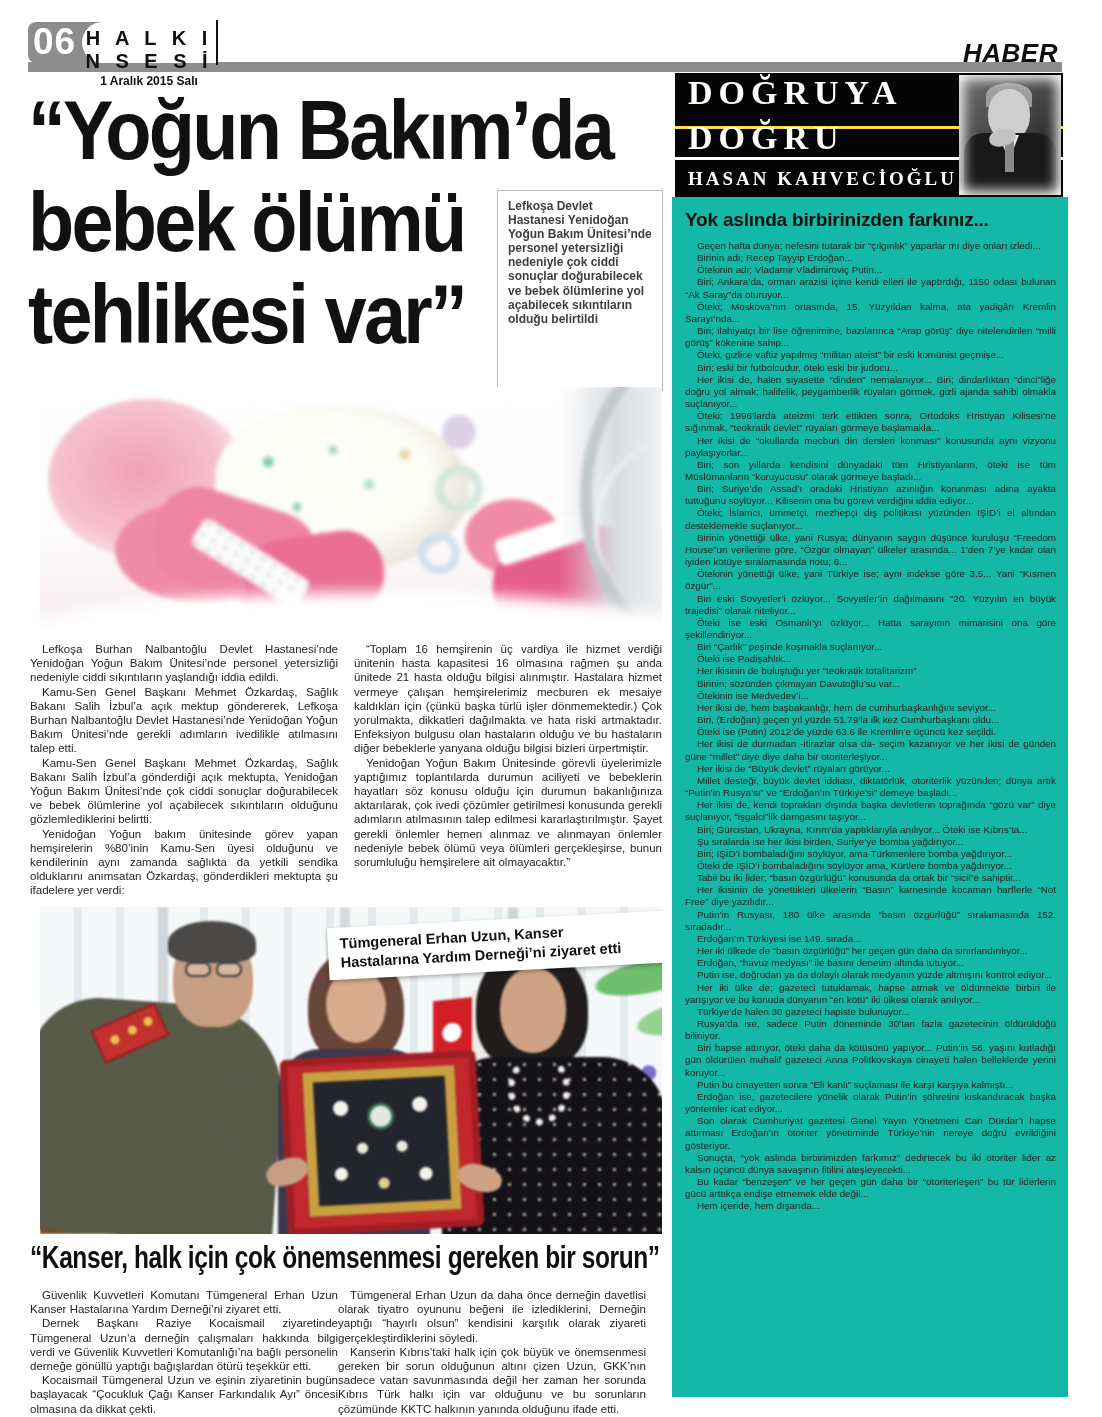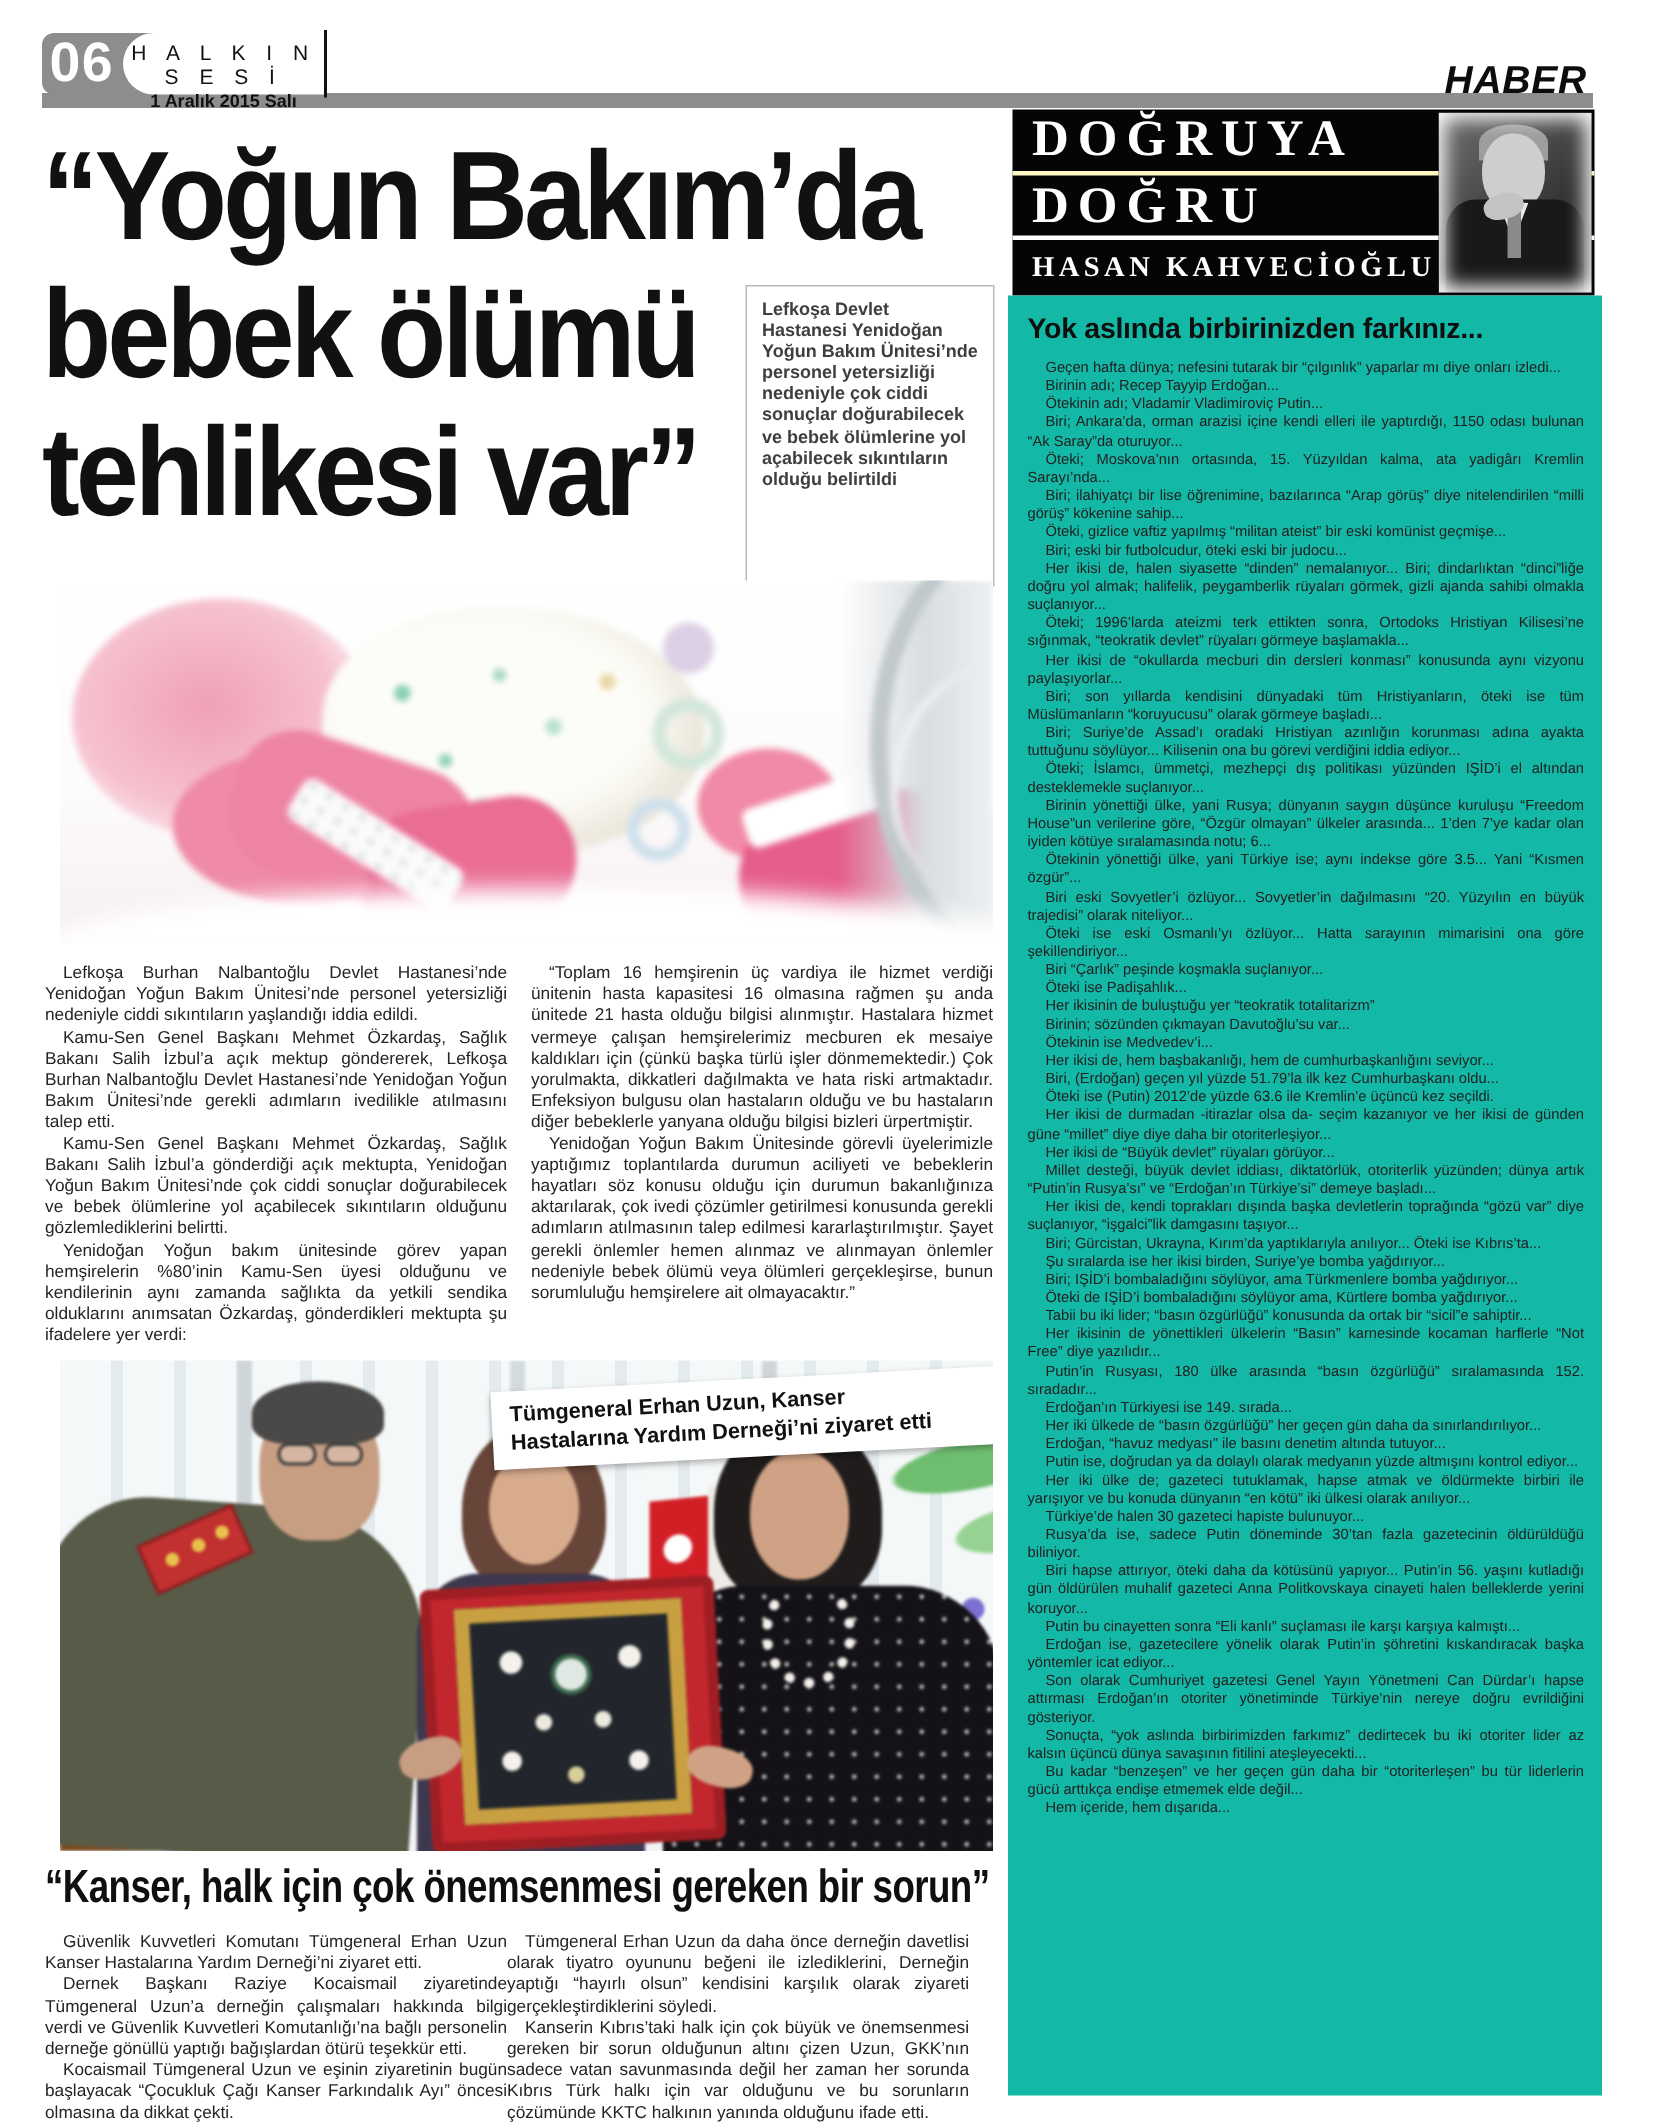--- a/index.html
+++ b/index.html
@@ -7,21 +7,21 @@
   #page {
     position:relative; width:1102px; height:1417px; background:#fff;
     font-family:"Liberation Sans", sans-serif; color:#1a1a1a; overflow:hidden;
     margin:0 auto;
   }
   
   .graybar { position:absolute; left:28px; top:62px; width:1034px; height:10px; background:#8d8d8d; }
   .pg-badge { position:absolute; left:28px; top:22px; width:190px; height:41px; background:#8d8d8d; border-radius:8px 4px 4px 8px; }
   .pg-num { position:absolute; left:33px; top:21px; font-size:37px; font-weight:bold; color:#fff; letter-spacing:1px; z-index:3; }
   .masthead { position:absolute; left:82px; top:22px; width:134px; height:41px; background:#fff; border-radius:22px 0 0 22px; text-align:center; padding-top:5px; z-index:2; }
-  .masthead .t1 { font-size:14px; font-weight:normal; letter-spacing:5px; color:#111;text-align:center; }
+  .masthead .t1 { font-size:20px; font-weight:bold; letter-spacing:5px; color:#111;text-align:center; }
   .masthead .t2 { font-size:12px; font-weight:bold; color:#111; margin-top:1px; }
   .mast-rule { position:absolute; left:216px; top:20px; width:2px; height:45px; background:#111; z-index:3; }
   .haber { position:absolute; left:963px; top:38px; font-size:26px; font-weight:900; font-style:italic; color:#0d0d0d; letter-spacing:0.5px; }
 
   
   .lead-headline { position:absolute; left:28px; top:84px; width:640px; }
   .lead-headline .hl {
     font-size:84px; font-weight:bold; color:#111; line-height:92px; letter-spacing:-3px;
     white-space:nowrap; transform:scaleX(0.9); transform-origin:0 50%;
   }
@@ -152,21 +152,21 @@
     font-size:31px; font-weight:bold; color:#0f0f0f; letter-spacing:-0.5px;
     transform:scaleX(0.79); transform-origin:0 50%;
   }
   .bottom-cols { position:absolute; left:30px; top:1288px; width:632px; display:flex; gap:0; }
   .bottom-cols .c { width:308px; }
 
   
   .colhead { position:absolute; left:675px; top:73px; width:388px; height:124px; background:#050505; }
   .colhead .row { position:absolute; left:0; width:100%; overflow:hidden; }
   .dg { font-family:"Liberation Serif", serif; font-weight:bold; color:#fff; padding-left:13px; }
-  .row1 { top:0; height:44px; border-bottom:3px solid #fef9c3; }
+  .row1 { top:0; height:56px; border-bottom:3px solid #fde047; }
   .row1 .dg { font-size:34px; letter-spacing:6px; line-height:40px; }
   .row2 { top:45px; height:42px; border-bottom:3px solid #fff; }
   .row2 .dg { font-size:34px; letter-spacing:6px; line-height:40px; }
   .row3 { top:90px; height:34px; }
   .row3 .dg { font-size:19px; letter-spacing:3px; line-height:32px; }
   .port { position:absolute; right:2px; top:2px; width:102px; height:120px; overflow:hidden;
     background:linear-gradient(135deg, #707070 0%, #2e2e2e 70%); z-index:4; }
   .port .glow { position:absolute; inset:0; box-shadow:inset 0 0 13px 4px #fff; z-index:6; }
   .port .hair { position:absolute; left:27px; top:8px; width:46px; height:24px; background:#9d9d9d; border-radius:50% 50% 0 0; }
   .port .face { position:absolute; left:29px; top:14px; width:42px; height:52px; background:#cecece; border-radius:48%; }

